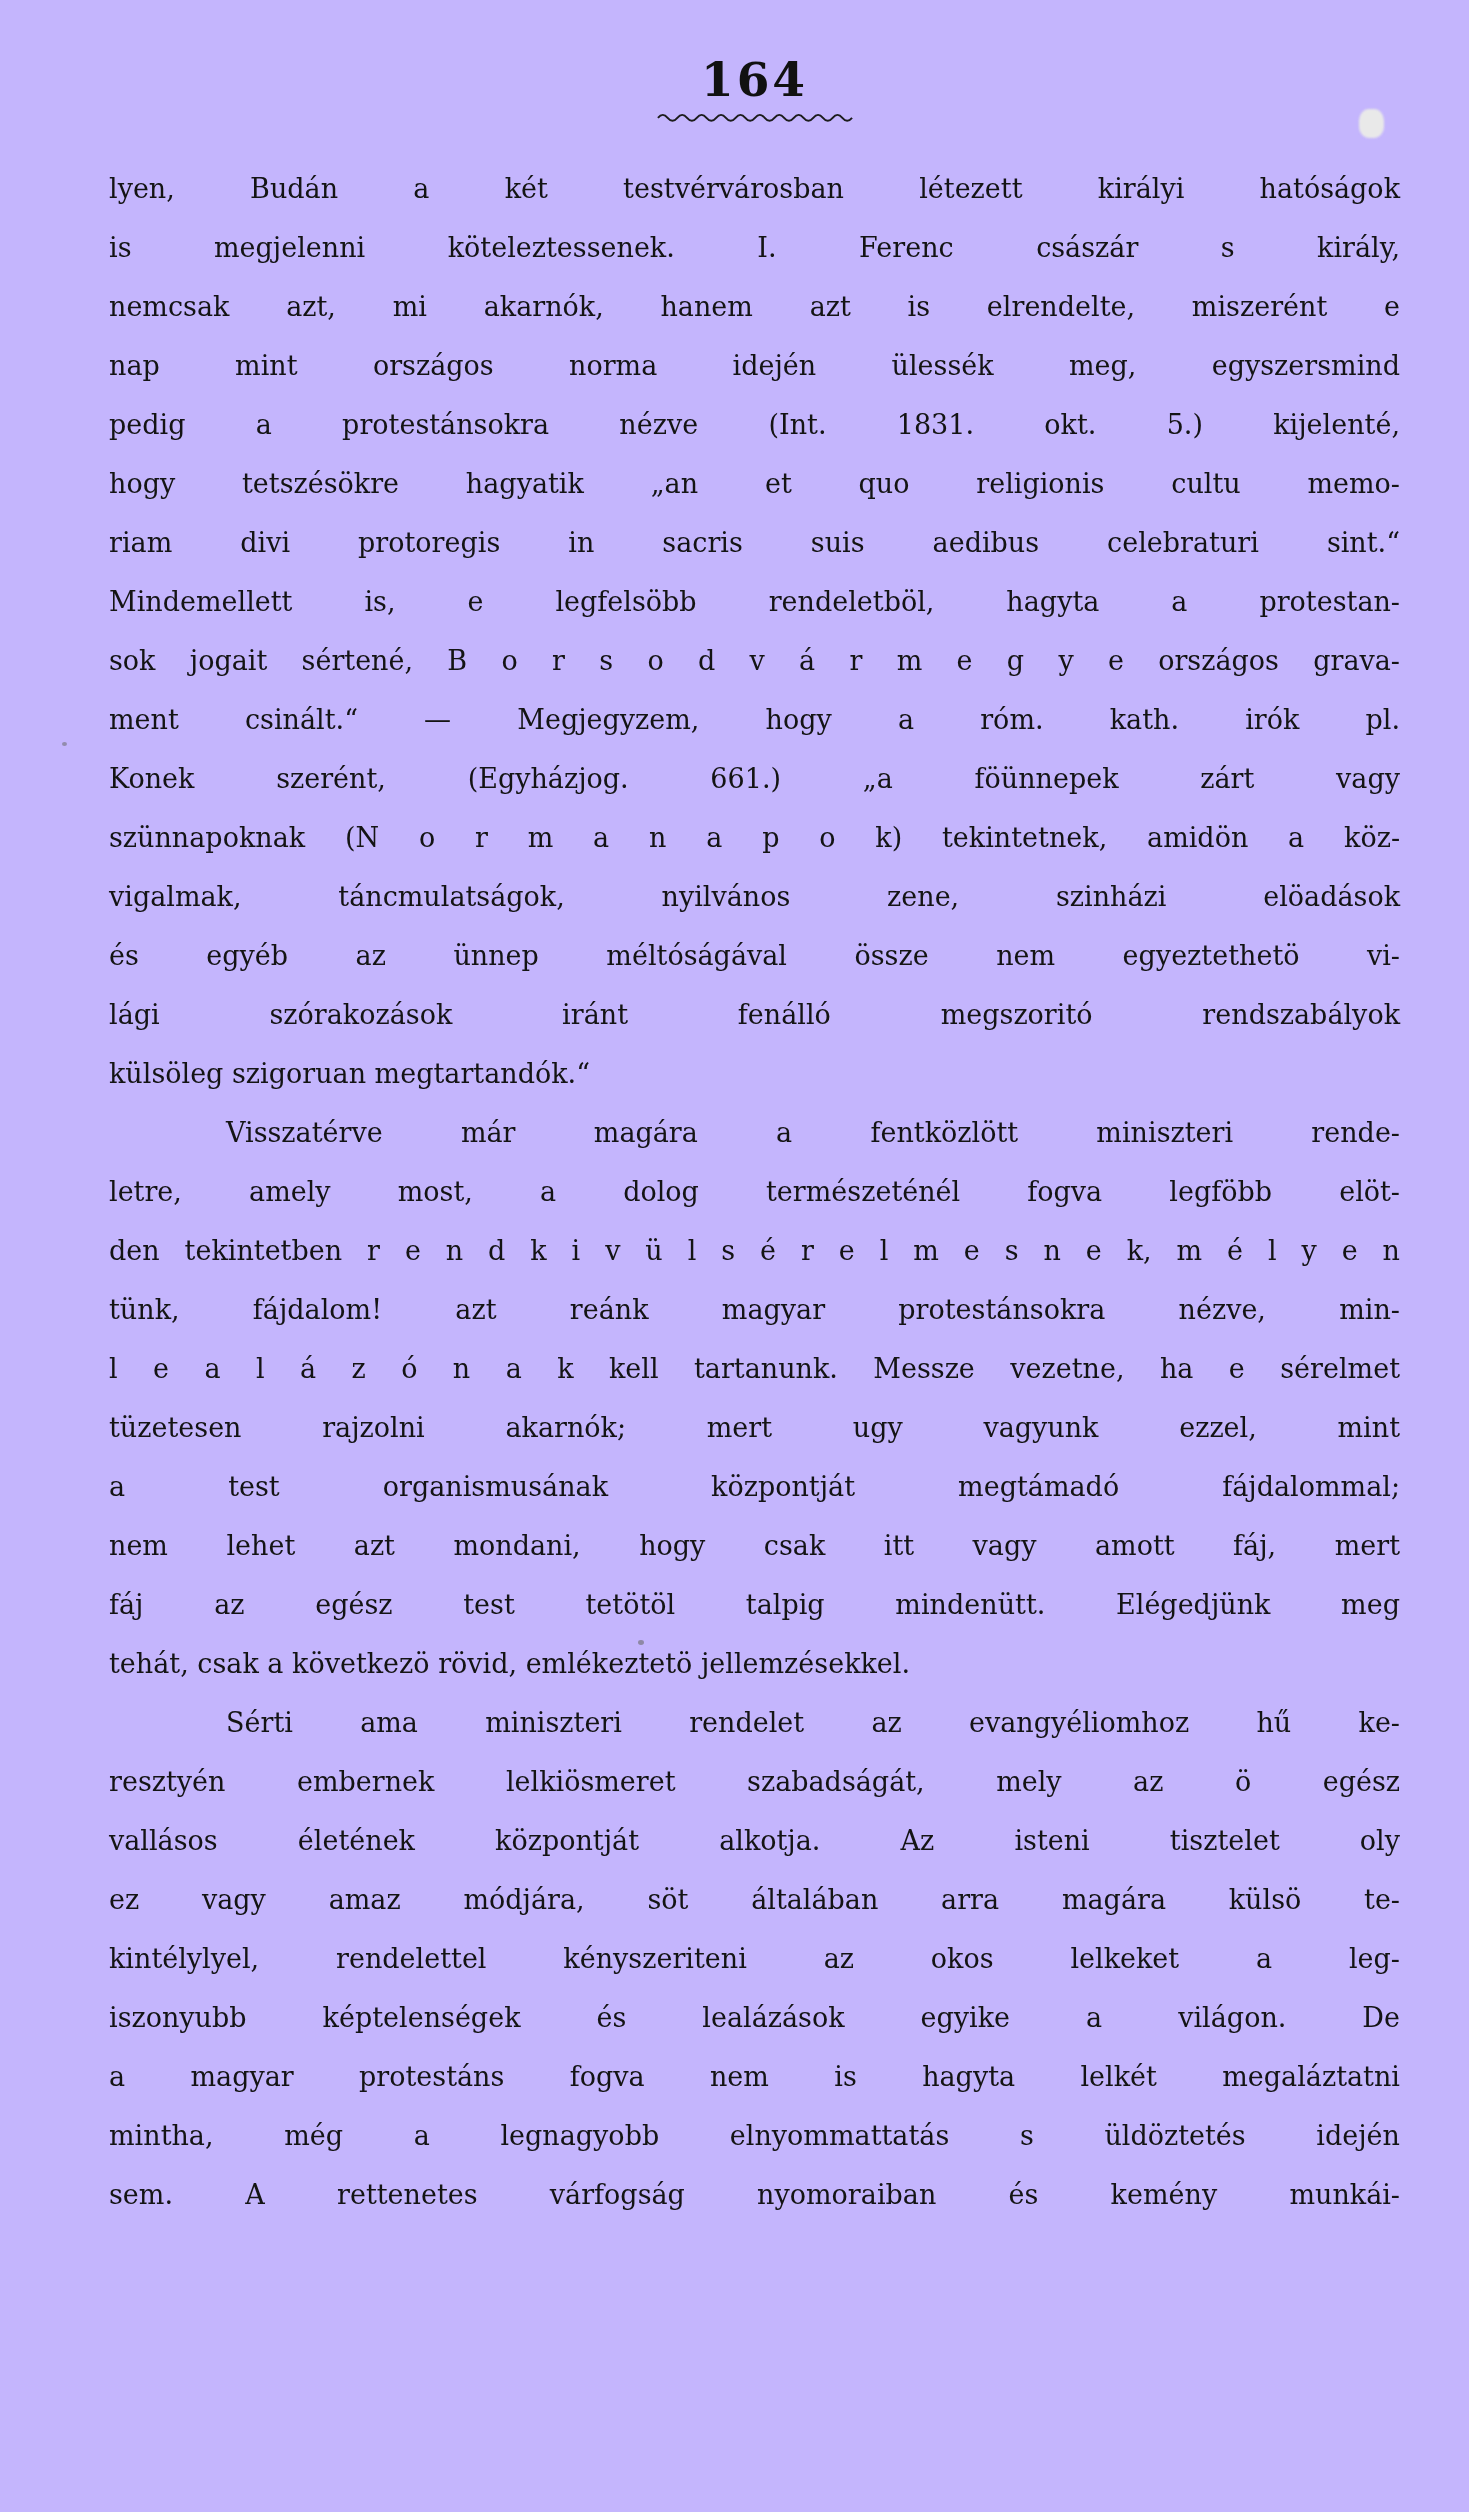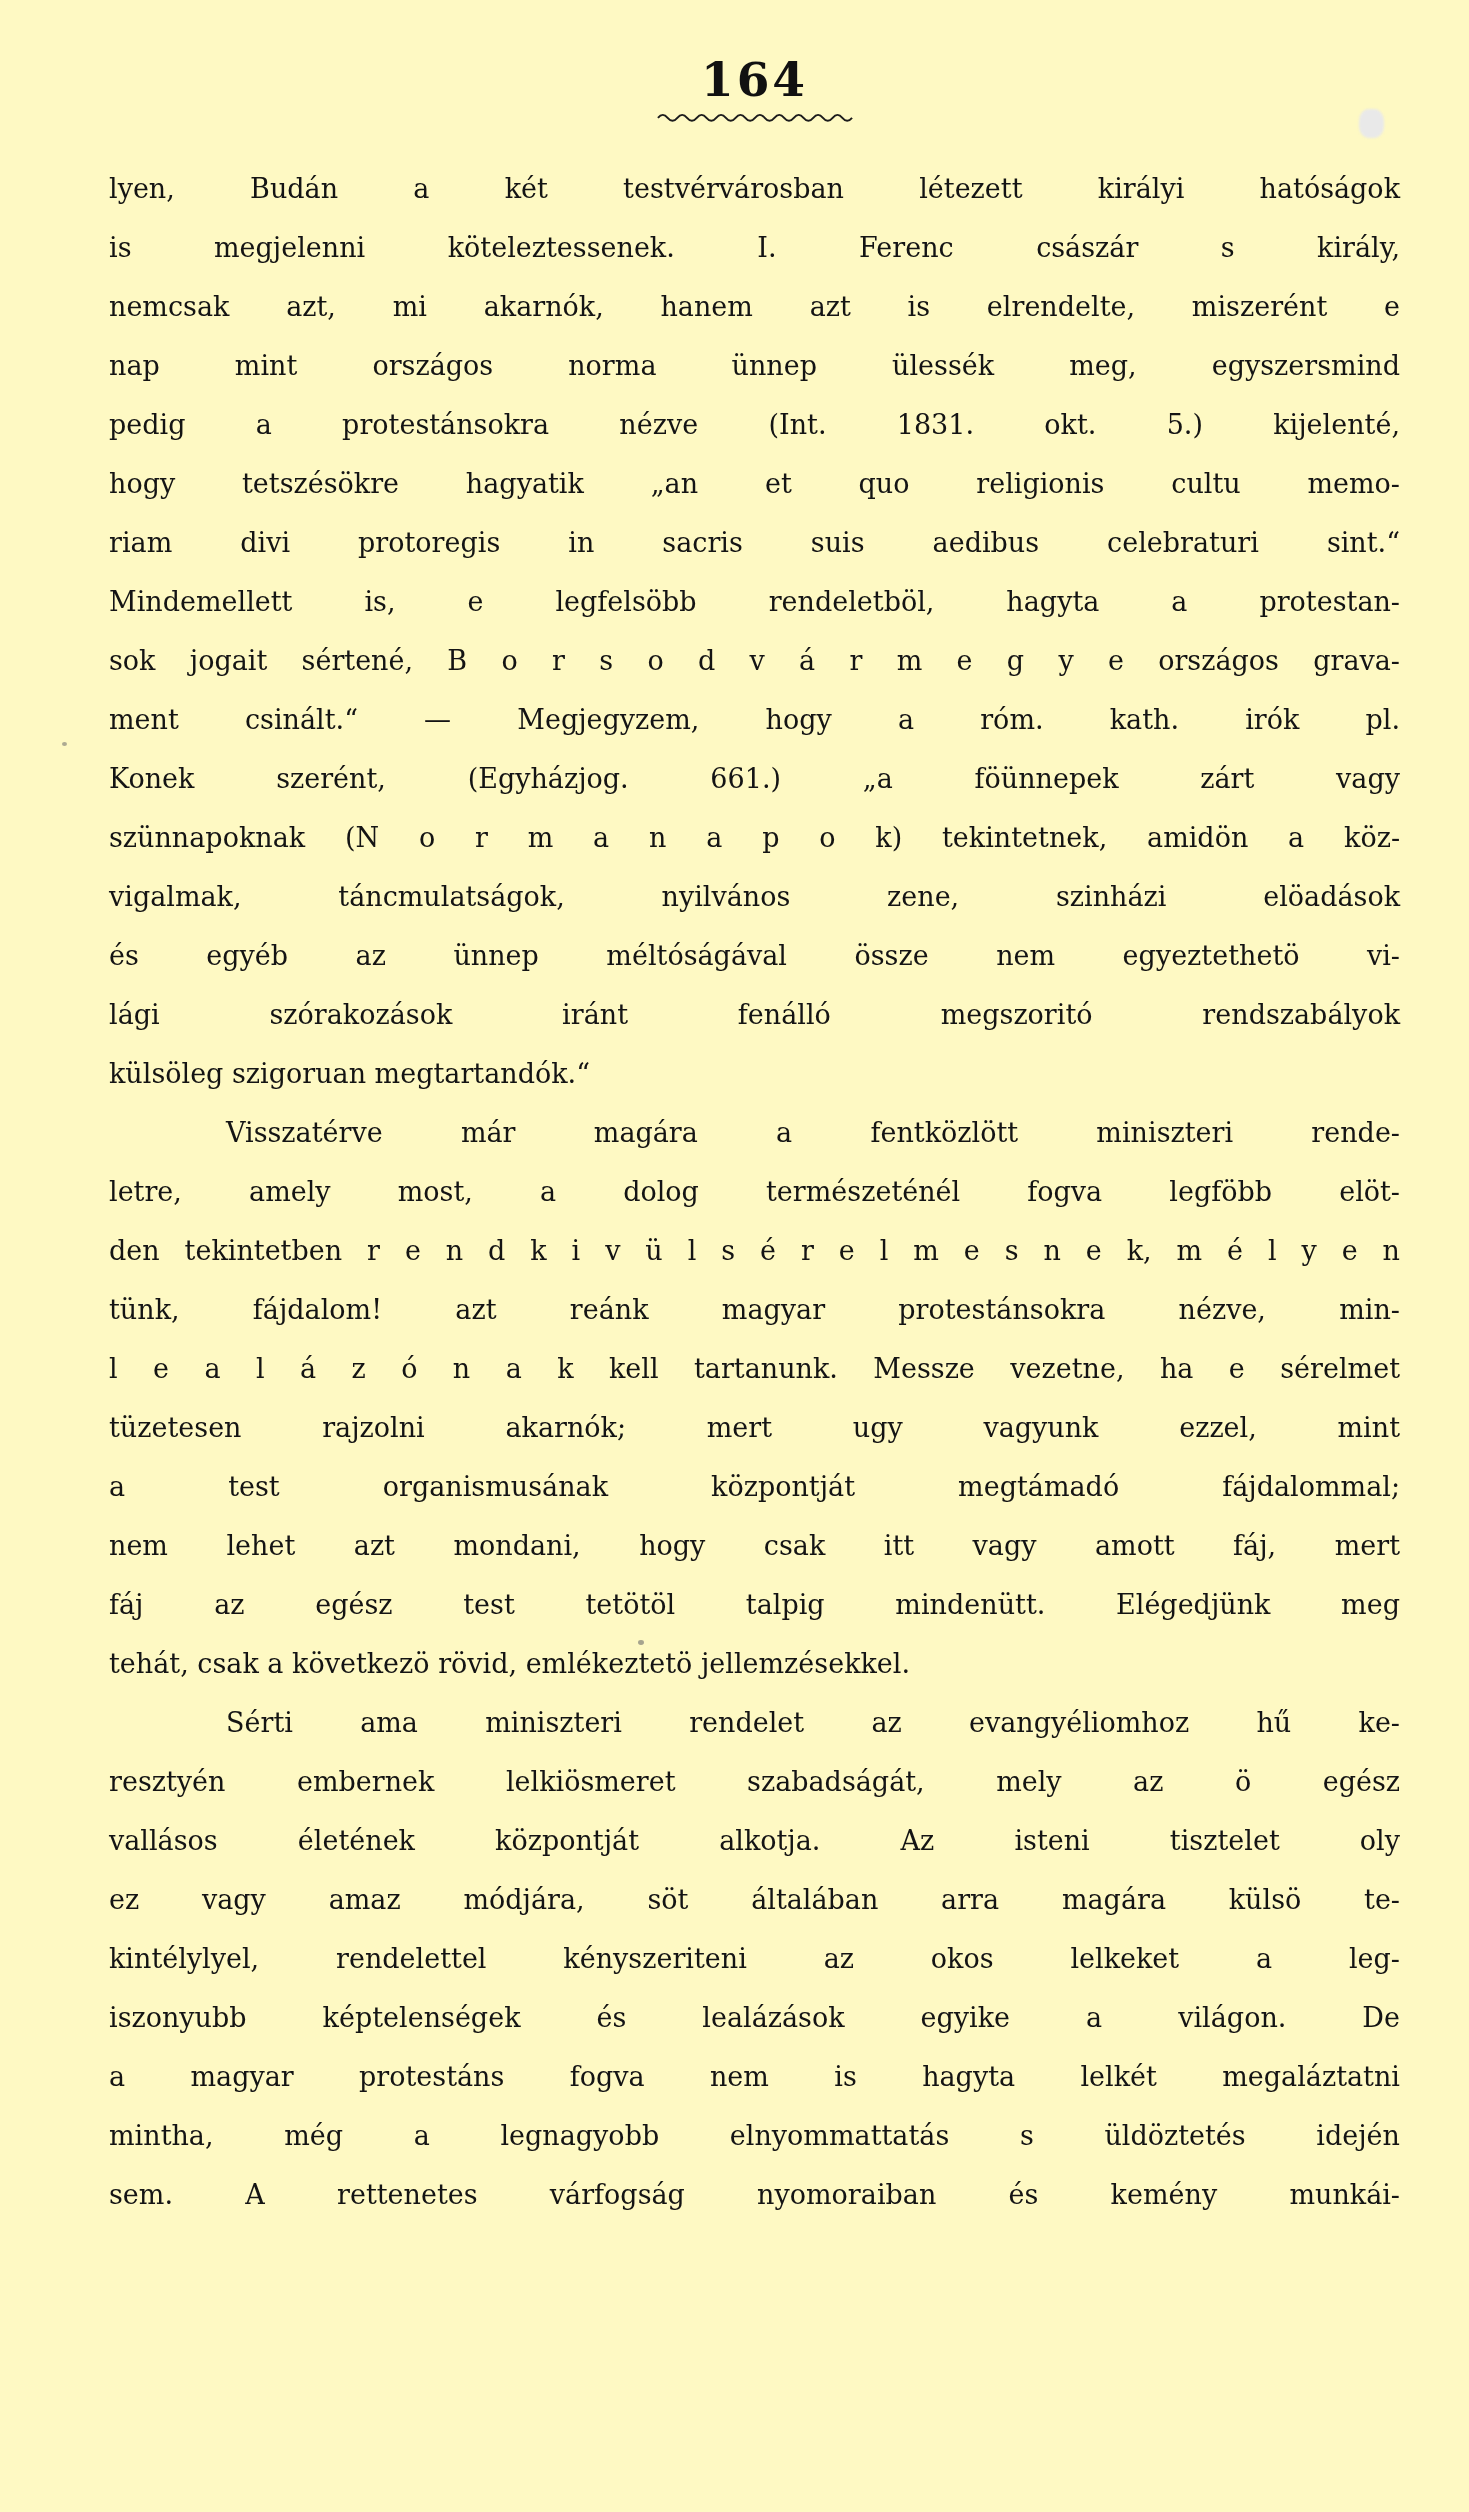--- a/index.html
+++ b/index.html
@@ -1,20 +1,20 @@
 <!DOCTYPE html>
 <html><head>
 <meta charset="utf-8">
 <style>
   html, body { margin: 0; padding: 0; background: #ffffff; }
   .page {
     position: relative;
     width: 1469px;
     height: 2512px;
-    background: #fef9c3;
+    background: #c4b5fd;
     overflow: hidden;
     font-family: "DejaVu Serif", "Liberation Serif", serif;
     color: #141414;
   }
   .header {
     position: absolute;
     left: 109px;
     top: 56px;
     width: 1291px;
     text-align: center;
@@ -80,21 +80,21 @@
       <path d="M 2 7 Q 7 1 12 7 T 22 7 T 32 7 T 42 7 T 52 7 T 62 7 T 72 7 T 82 7 T 92 7 T 102 7 T 112 7 T 122 7 T 132 7 T 142 7 T 152 7 T 162 7 T 172 7 T 182 7 T 192 7 T 202 7" fill="none" stroke="#1c1c1c" stroke-width="2"></path>
     </svg>
   </div>
 
   <div class="text-block">
 
     <div class="paragraph">
       <div class="line">lyen, Budán a két testvérvárosban létezett királyi hatóságok</div>
       <div class="line">is megjelenni köteleztessenek. I. Ferenc császár s király,</div>
       <div class="line">nemcsak azt, mi akarnók, hanem azt is elrendelte, miszerént e</div>
-      <div class="line">nap mint országos norma ünnep ülessék meg, egyszersmind</div>
+      <div class="line">nap mint országos norma idején ülessék meg, egyszersmind</div>
       <div class="line">pedig a protestánsokra nézve (Int. 1831. okt. 5.) kijelenté,</div>
       <div class="line">hogy tetszésökre hagyatik „an et quo religionis cultu memo-</div>
       <div class="line">riam divi protoregis in sacris suis aedibus celebraturi sint.“</div>
       <div class="line">Mindemellett is, e legfelsöbb rendeletböl, hagyta a protestan-</div>
       <div class="line">sok jogait sértené, B o r s o d v á r m e g y e országos grava-</div>
       <div class="line">ment csinált.“ — Megjegyzem, hogy a róm. kath. irók pl.</div>
       <div class="line">Konek szerént, (Egyházjog. 661.) „a föünnepek zárt vagy</div>
       <div class="line">szünnapoknak (N o r m a n a p o k) tekintetnek, amidön a köz-</div>
       <div class="line">vigalmak, táncmulatságok, nyilvános zene, szinházi elöadások</div>
       <div class="line">és egyéb az ünnep méltóságával össze nem egyeztethetö vi-</div>

